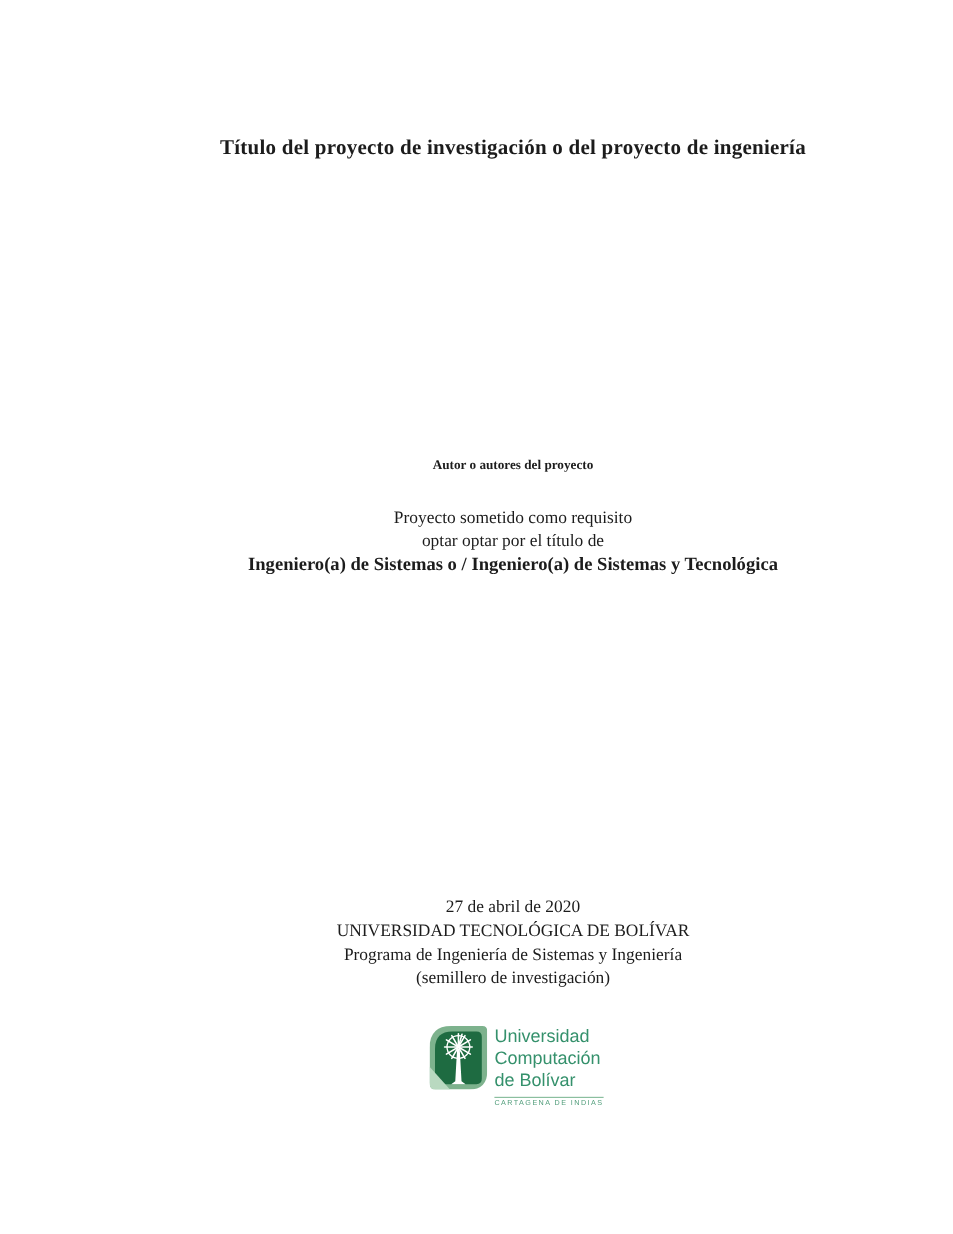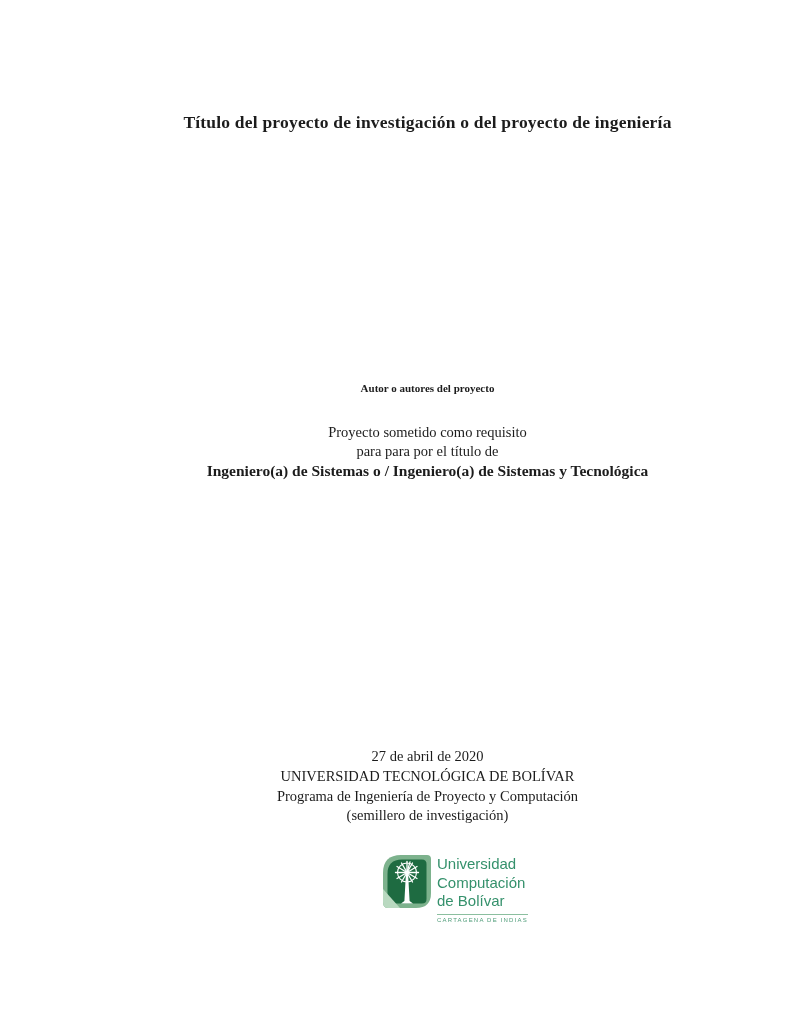--- a/index.html
+++ b/index.html
@@ -55,21 +55,21 @@
     top: 737px;
     left: 0;
     width: 100%;
     font-size: 14.5px;
     line-height: 19.8px;
     margin-top: 10px;
   }
   
   .logo {
     position: absolute;
-    left: 383px;
+    left: 358px;
     top: 855px;
     display: flex;
     align-items: flex-start;
     font-family: "Liberation Sans", sans-serif;
   }
   .logo-icon { width: 48px; height: 53px; flex: 0 0 auto; }
   .logo-text { margin-left: 6px; }
   .logo-name {
     font-size: 15px;
     line-height: 18.5px;
@@ -94,28 +94,28 @@
 <div class="page">
 
   <div class="textcol">
 
     <div class="doc-title">Título del proyecto de investigación o del proyecto de ingeniería</div>
 
     <div class="doc-author">Autor o autores del proyecto</div>
 
     <div class="submission">
       <div>Proyecto sometido como requisito</div>
-      <div>para para por el título de</div>
+      <div>optar optar por el título de</div>
       <div class="bold-line">Ingeniero(a) de Sistemas o / Ingeniero(a) de Sistemas y Tecnológica</div>
     </div>
 
     <div class="footer-block">
       <div>27 de abril de 2020</div>
       <div>UNIVERSIDAD TECNOLÓGICA DE BOLÍVAR</div>
-      <div>Programa de Ingeniería de Proyecto y Computación</div>
+      <div>Programa de Ingeniería de Sistemas y Ingeniería</div>
       <div>(semillero de investigación)</div>
     </div>
 
   </div>
 
   <div class="logo">
     <svg class="logo-icon" viewBox="0 0 48 53" xmlns="http://www.w3.org/2000/svg">
 
       <path d="M18 0 H44 Q48 0 48 4 V38 Q48 53 33 53 H5 Q0 53 0 47 V18 Q0 0 18 0 Z" fill="#7db28d"></path>
 

